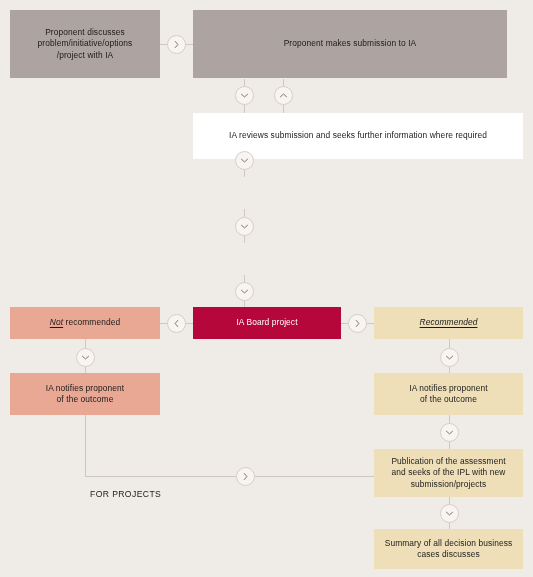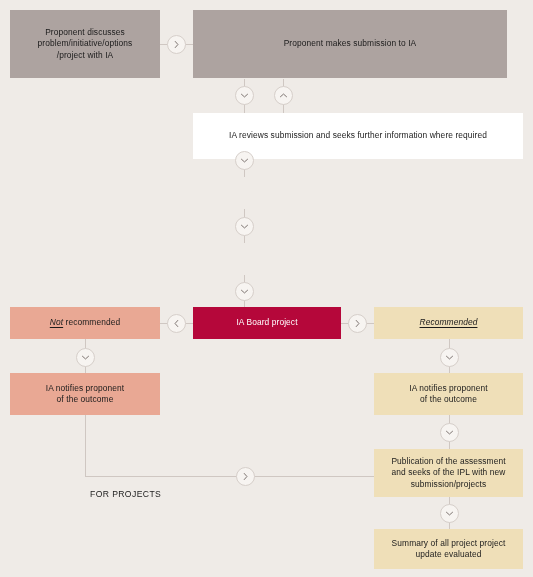--- a/index.html
+++ b/index.html
@@ -134,22 +134,22 @@
   <div class="box box-cream" style="left:374px;top:449px;width:149px;height:48px;">
     <span class="txt">
       <span>Publication of the assessment</span><br>
       <span>and seeks of the IPL with new</span><br>
       <span>submission/projects</span>
     </span>
   </div>
 
   <div class="box box-cream" style="left:374px;top:529px;width:149px;height:40px;">
     <span class="txt">
-      <span>Summary of all project project</span><br>
-      <span>update evaluated</span>
+      <span>Summary of all decision business</span><br>
+      <span>cases discusses</span>
     </span>
   </div>
 
   <div class="plabel" style="left:90px;top:461px;margin-top:28px;">FOR PROJECTS</div>
 
   <div class="circ" style="left:167px;top:35px;">
     <span>
       <svg width="9" height="9" viewBox="0 0 10 10">
           <path d="M3.6 1.6 L6.6 5 L3.6 8.4" fill="none" stroke="#7c7370" stroke-width="1.1" stroke-linecap="round" stroke-linejoin="round"></path>
         </svg>

